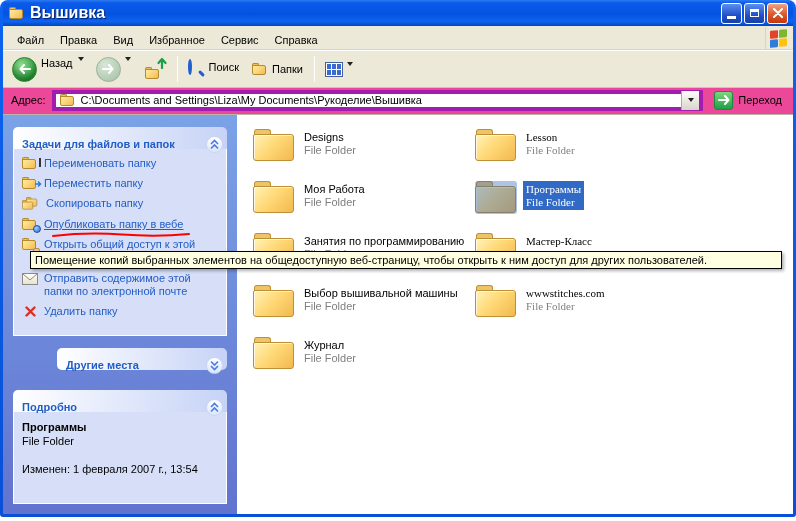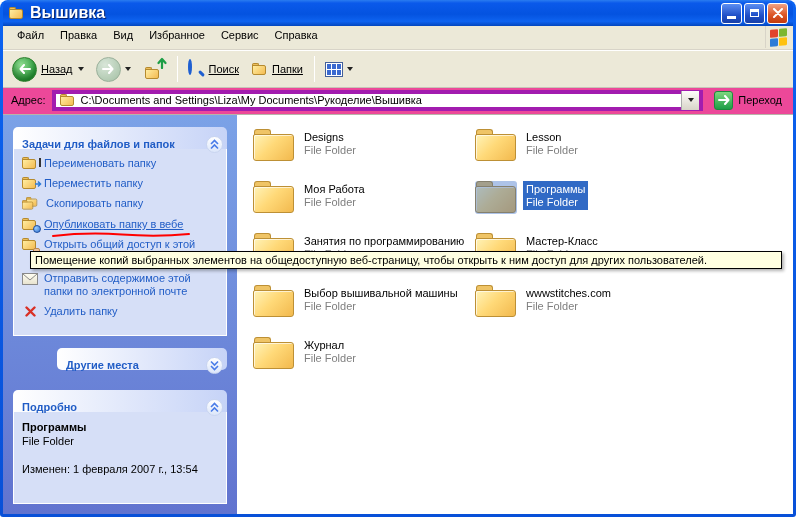--- a/index.html
+++ b/index.html
@@ -41,34 +41,34 @@
   .globe { position:absolute; right:-3px; bottom:-2px; width:8px; height:8px; border-radius:50%;
            background:radial-gradient(circle at 30% 30%, #9fd0ff,#2f6fd0); border:1px solid #1d4fa0; }
   .hand  { position:absolute; right:-2px; bottom:-2px; width:7px; height:5px; border-radius:2px 2px 1px 1px; background:#f0c49a; border:1px solid #b98650; }
   .cursorbar { position:absolute; right:-3px; top:1px; width:2px; height:9px; background:#333; }
   .mini-arrow { position:absolute; right:-4px; top:3px; }
 
   
   .client { flex:1; min-height:0; background:#ece9d8; display:flex; flex-direction:column; }
 
   .menubar {
-    height:24px; display:flex; align-items:flex-start; padding:0 2px 0 6px;
+    height:24px; display:flex; align-items:flex-end; padding:0 2px 0 6px;
     border-bottom:1px solid #d8d4c8;
   }
   .menu-item { padding:3px 8px; cursor:default; }
   .win-flag { margin-left:auto; width:26px; height:22px; display:flex; align-items:center; justify-content:center;
               border-left:1px solid #d8d4c8; }
   .flag-grid { display:grid; grid-template-columns:8px 8px; grid-template-rows:8px 8px; gap:1px; transform:skewY(-6deg); }
   .flag-grid span { border-radius:1px; }
 
   .toolbar {
     height:38px; display:flex; align-items:center; gap:2px; padding:0 4px;
     border-top:1px solid #fff; border-bottom:1px solid #c8c4b8;
   }
-  .tbtn { display:flex; align-items:center; gap:4px; padding:3px 5px; border-radius:3px; cursor:default;text-decoration:underline; }
+  .tbtn { display:flex; align-items:flex-start; gap:4px; padding:3px 5px; border-radius:3px; cursor:default; }
   .tbtn .lbl { padding-right:1px; }
   .circle {
     width:25px; height:25px; border-radius:50%;
     background:radial-gradient(circle at 35% 30%, #8fdc8f, #2c9a3d 70%, #1d7a2c);
     border:1px solid #2b7f2b; display:flex; align-items:center; justify-content:center;
     box-shadow:inset 0 -5px 6px rgba(0,60,0,.35);
   }
   .circle.disabled { background:radial-gradient(circle at 35% 30%, #d8e6d8, #a3bfa3); border-color:#9ab09a; box-shadow:none; }
   .caret { width:0; height:0; border-left:3px solid transparent; border-right:3px solid transparent; border-top:4px solid #222; }
   .tb-sep { width:1px; height:26px; background:#c9c5b8; border-right:1px solid #fff; margin:0 3px; }
@@ -123,21 +123,21 @@
   .del-icon { width:16px; height:13px; flex:0 0 16px; display:flex; align-items:center; justify-content:center; }
 
   .details-body { color:#000; line-height:14px; height:92px; }
   .d-name { font-weight:bold; }
   .d-mod { margin-top:14px; }
 
   
   .files { flex:1; position:relative; }
   .files-col { position:absolute; top:14px; width:215px; }
   .files-col.c1 { left:16px; }
-  .files-col.c2 { left:238px; }
+  .files-col.c2 { left:238px;font-family:Liberation Serif, serif; }
   .file-item { display:flex; gap:9px; height:35px; margin-bottom:17px; align-items:flex-start; cursor:default; }
   .folder42 { position:relative; width:42px; height:33px; flex:0 0 42px; }
   .folder42 .tab  { position:absolute; top:0; left:1px; width:17px; height:8px; background:#efc466; border:1px solid #bd9035; border-bottom:none; border-radius:3px 3px 0 0; }
   .folder42 .body { position:absolute; top:5px; left:0; width:41px; height:27px;
                     background:linear-gradient(135deg,#fff3b8 0%,#ffd978 45%,#f2b94e 100%);
                     border:1px solid #bd9035; border-radius:2px 3px 3px 3px;
                     box-shadow:inset 1px 1px 0 rgba(255,255,255,.65); }
   .sel-overlay { position:absolute; inset:0; background:rgba(49,106,197,.4); border-radius:3px; }
   .textblock { padding-top:2px; line-height:13px; }
   .f-name { color:#000; }

